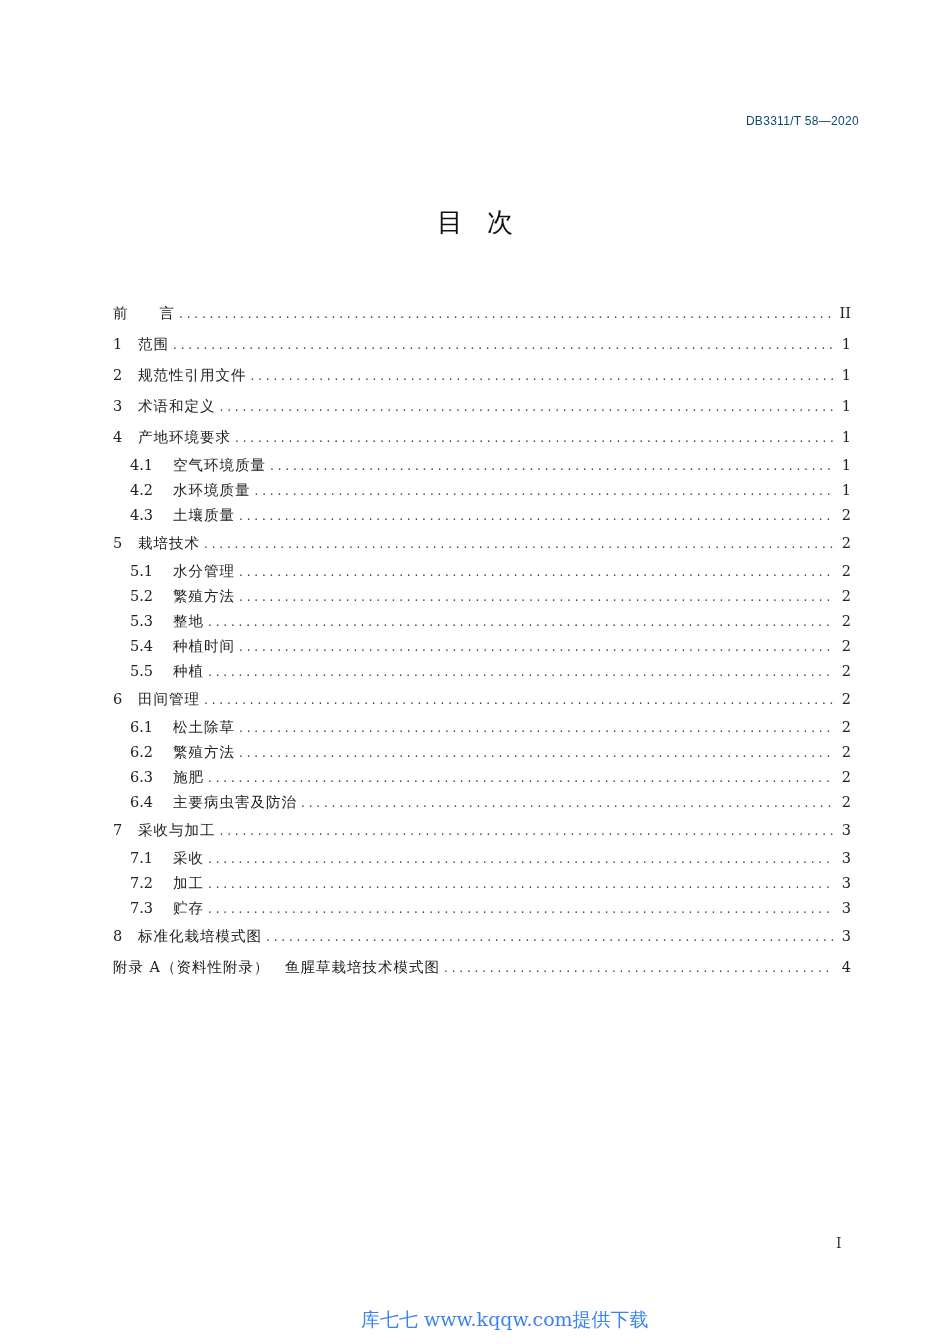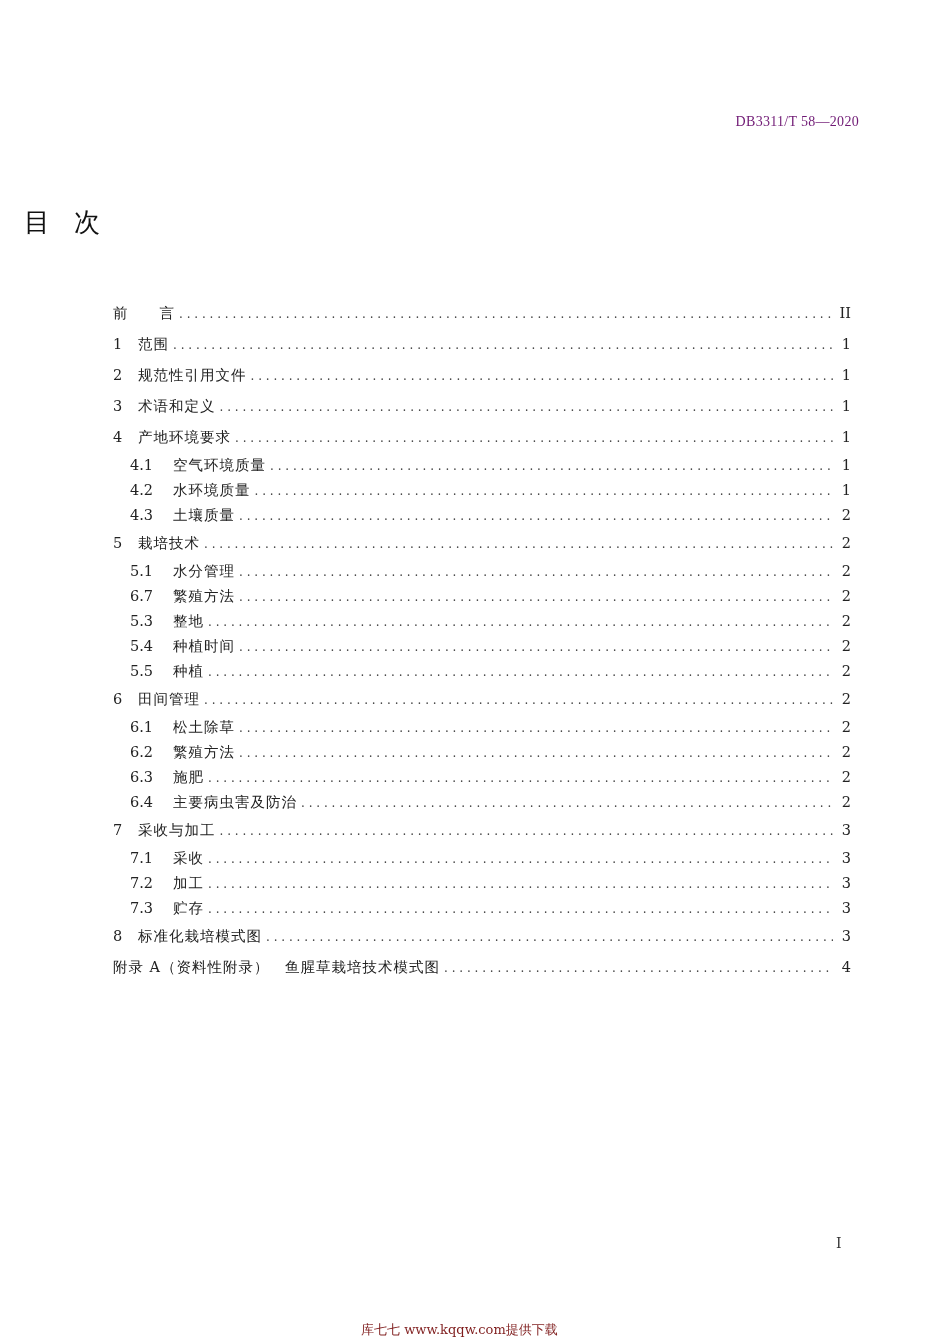--- a/index.html
+++ b/index.html
@@ -1,34 +1,34 @@
 <!DOCTYPE html>
 <html><head>
 <meta charset="utf-8">
 <style>
   html, body { margin: 0; padding: 0; background: #ffffff; }
   body { width: 950px; height: 1344px; position: relative; overflow: hidden;
          font-family: "DejaVu Serif", "Liberation Serif", serif; color: #222; }
-  .std-code { position: absolute; top: 114px; right: 91px; font-family: Liberation Serif, serif;
-              font-size: 14px; letter-spacing: 0.3px; color: #701a75; }
-  .title { position: absolute; top: 205px; left: 0; width: 100%; font-family: "DejaVu Sans", sans-serif;
+  .std-code { position: absolute; top: 114px; right: 91px; font-family: Liberation Sans, sans-serif;
+              font-size: 12px; letter-spacing: 0.3px; color: #0c4a6e; }
+  .title { position: absolute; top: 205px; left: 0; width: 100%; text-align: center; font-family: "DejaVu Sans", sans-serif;
            font-size: 26px; letter-spacing: 24px; padding-left: 24px; box-sizing: border-box; color: #111; }
   .toc { position: absolute; top: 298px; left: 113px; width: 738px; }
   .row { display: flex; align-items: baseline; font-size: 14.5px; height: 25px; line-height: 25px; }
   .row.lvl1 { height: 31px; line-height: 31px; }
   .row.lvl2 { padding-left: 17px; }
   .num { display: inline-block; white-space: pre; }
   .lvl1 .num { width: 25px; }
   .lvl2 .num { width: 43px; }
   .label { white-space: pre; letter-spacing: 1px; }
   .leader { flex: 1; overflow: hidden; white-space: nowrap; color: #444; letter-spacing: 3.2px; margin: 0 4px 0 4px; font-size: 12px; }
   .leader::after { content: ". . . . . . . . . . . . . . . . . . . . . . . . . . . . . . . . . . . . . . . . . . . . . . . . . . . . . . . . . . . . . . . . . . . . . . . . . . . . . . . . . . . . . . . . . . . . . . . . . . . . . . . . . . . . . . . . . . . . . . . . . . . . . . . . . . . . . . . . . . . . . . . . . . . . . . . . . . . . . . . . . . . . . . . . . . . . . . . . . . . . . . . . . . . . . . . . . . . ."; letter-spacing: 0; word-spacing: 0px; }
   .page { min-width: 14px; text-align: right; }
   .page-num { position: absolute; top: 1235px; left: 836px; font-size: 14px; color: #333; }
-  .footer { position: absolute; top: 1307px; left: 361px; font-size: 13px; color: #7f1d1d; margin-top: 14px; }
+  .footer { position: absolute; top: 1307px; left: 361px; font-size: 19px; color: #3b82f6; }
 </style>
 </head>
 <body>
 
 <div class="std-code">DB3311/T 58—2020</div>
 <div class="title">目次</div>
 
 <div class="toc" id="toc">
     <div class="row lvl1">
       <span class="label">前　　言</span>
@@ -83,21 +83,21 @@
       <span class="leader"></span>
       <span class="page">2</span>
     </div>
     <div class="row lvl2">
       <span class="num">5.1</span>
       <span class="label">水分管理</span>
       <span class="leader"></span>
       <span class="page">2</span>
     </div>
     <div class="row lvl2">
-      <span class="num">6.7</span>
+      <span class="num">5.2</span>
       <span class="label">繁殖方法</span>
       <span class="leader"></span>
       <span class="page">2</span>
     </div>
     <div class="row lvl2">
       <span class="num">5.3</span>
       <span class="label">整地</span>
       <span class="leader"></span>
       <span class="page">2</span>
     </div>

